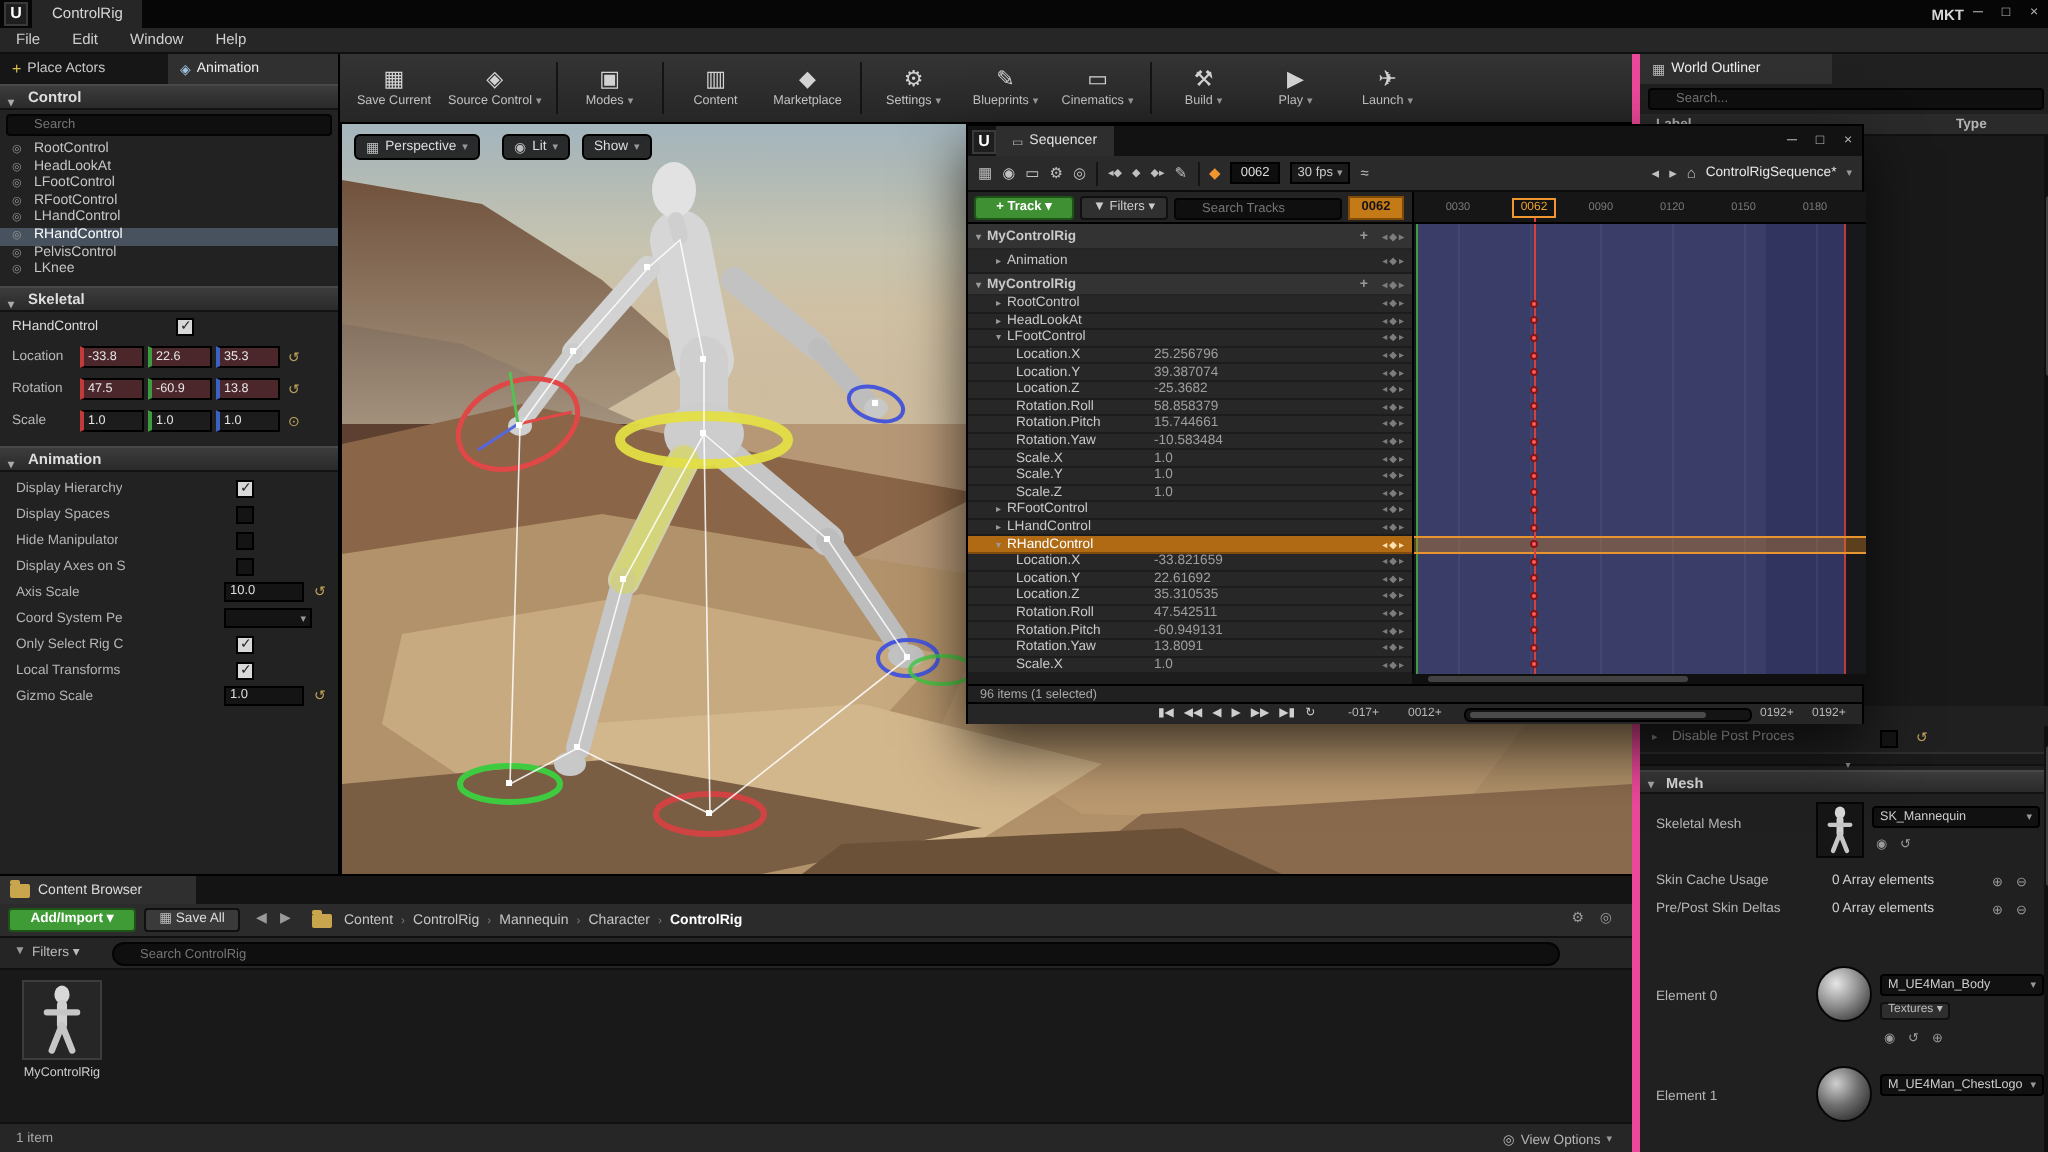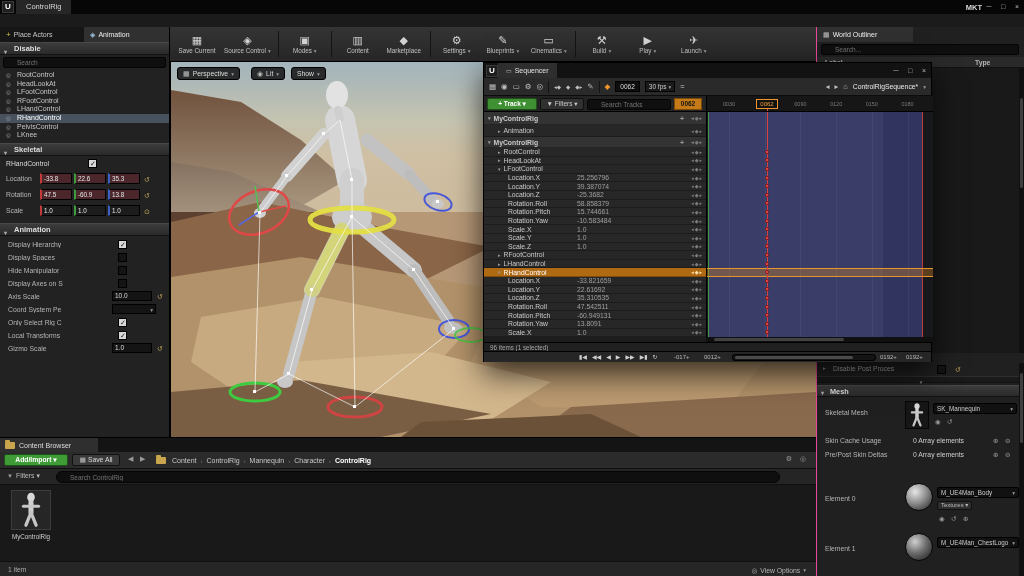--- a/index.html
+++ b/index.html
@@ -87,21 +87,21 @@
 #seq-hscroll{position:absolute;left:222px;top:274px;width:227px;height:5px;background:#101010}
 #seq-hthumb{position:absolute;left:8px;top:1px;width:130px;height:3px;background:#424242;border-radius:2px}
 #seq-status{position:absolute;left:0;top:279px;width:447px;height:9px;background:#202020;font-size:6.3px;color:#a8a8a8;line-height:9px;padding-left:6px;border-top:1px solid #000}
 #seq-transport{position:absolute;left:0;top:288px;width:447px;height:11px;background:#262626;border-top:1px solid #000}
 .tp-btns{position:absolute;left:95px;top:2px;display:flex;gap:5px}
 .tpb{font-size:6px;color:#cfcfcf;line-height:7px}
 .rng{position:absolute;top:2px;font-size:6px;color:#b8b8b8}
 .rngbar{position:absolute;left:248px;top:2px;width:144px;height:7px;background:#141414;border:1px solid #000;border-radius:3px}
 .rngthumb{position:absolute;left:2px;top:1px;width:118px;height:3px;background:#4a4a4a;border-radius:2px}
 
-#right-panel{left:816px;top:27px;width:208px;height:549px;background:#202020;border-left:1px solid #ec4899;overflow:hidden}
+#right-panel{left:816px;top:27px;width:208px;height:549px;background:#202020;border-left:4px solid #ec4899;overflow:hidden}
 .rp-hdr{position:absolute;left:0;width:208px;height:12px;background:linear-gradient(#3c3c3c,#2a2a2a);border-top:1px solid #484848;border-bottom:1px solid #121212;font-size:7.3px;font-weight:bold;color:#dedede;line-height:11px;padding-left:13px}
 .rp-lb{position:absolute;font-size:6.8px;color:#b5b5b5;white-space:nowrap}
 .rp-val{position:absolute;font-size:6.8px;color:#cfcfcf;white-space:nowrap}
 .dd{position:absolute;height:11px;background:#111;border:1px solid #000;border-radius:2px;color:#ccc;font-size:6.3px;display:flex;align-items:center;justify-content:space-between;padding:0 3px;overflow:hidden;white-space:nowrap}
 .thumb{position:absolute;background:#161616;border:1px solid #060606}
 .sphere{border-radius:50%;background:radial-gradient(circle at 35% 30%,#e6e6e6,#909090 45%,#333 90%)}
 .mini-ic{position:absolute;font-size:6.5px;color:#9a9a9a}
 .chip{position:absolute;height:9px;background:#2e2e2e;border:1px solid #101010;border-radius:2px;color:#bbb;font-size:6px;line-height:7px;padding:0 3px}
 .scroll-v{position:absolute;width:5px;background:#101010}
 .scroll-thumb{position:absolute;left:1px;width:3px;background:#3f3f3f;border-radius:2px}
@@ -133,31 +133,32 @@
 
   <div id="titlebar" class="abs">
     <span class="ue-logo">U</span>
     <span class="win-title">ControlRig</span>
     <span style="margin-left:auto;font-size:7.5px;font-weight:bold;color:#d6d6d6">MKT</span>
     <span class="winbtn">─</span>
     <span class="winbtn">□</span>
     <span class="winbtn">×</span>
   </div>
 
+  <div id="menubar" class="abs"><span id="menu-items"><span class="menu-item">File</span><span class="menu-item">Edit</span><span class="menu-item">Window</span><span class="menu-item">Help</span></span></div>
 
   <div id="left-panel" class="abs">
     <div class="lp-tab" style="left:0;width:84px">
       <span style="color:#d8c04a;font-size:8px">+</span>
       <span>Place Actors</span>
     </div>
     <div class="lp-tab active" style="left:84px;width:86px">
       <span style="color:#9fc3e0;font-size:7px">◈</span>
       <span>Animation</span>
     </div>
-    <div class="hdr" style="top:15px"><span class="hdr-arr">▾</span><span>Disable</span></div>
+    <div class="hdr" style="top:15px"><span class="hdr-arr">▾</span><span>Control</span></div>
     <span class="mag" style="left:7px;top:33px"></span>
     <input class="inp" style="left: 3px; top: 30px; width: 163px; height: 11px;" placeholder="Search">
     <div id="lp-tree" class="abs" style="left:0;top:44px;width:170px;height:70px">
         <div class="lp-row" style="top: 0px;"><span class="tree-ic">◎</span><span>RootControl</span></div>
         <div class="lp-row" style="top: 8.6px;"><span class="tree-ic">◎</span><span>HeadLookAt</span></div>
         <div class="lp-row" style="top: 17.2px;"><span class="tree-ic">◎</span><span>LFootControl</span></div>
         <div class="lp-row" style="top: 25.8px;"><span class="tree-ic">◎</span><span>RFootControl</span></div>
         <div class="lp-row" style="top: 34.4px;"><span class="tree-ic">◎</span><span>LHandControl</span></div>
         <div class="lp-row sel" style="top: 43px;"><span class="tree-ic">◎</span><span>RHandControl</span></div>
         <div class="lp-row" style="top: 51.6px;"><span class="tree-ic">◎</span><span>PelvisControl</span></div>

